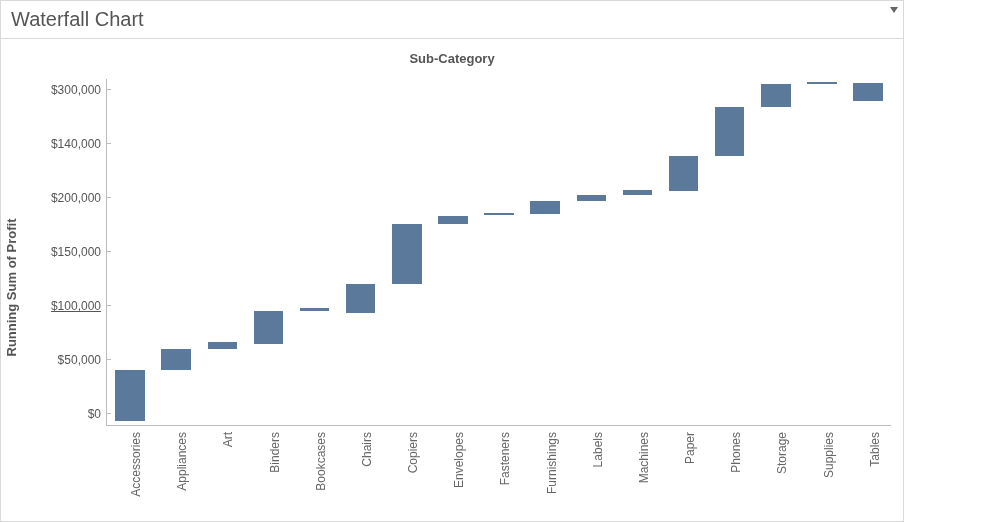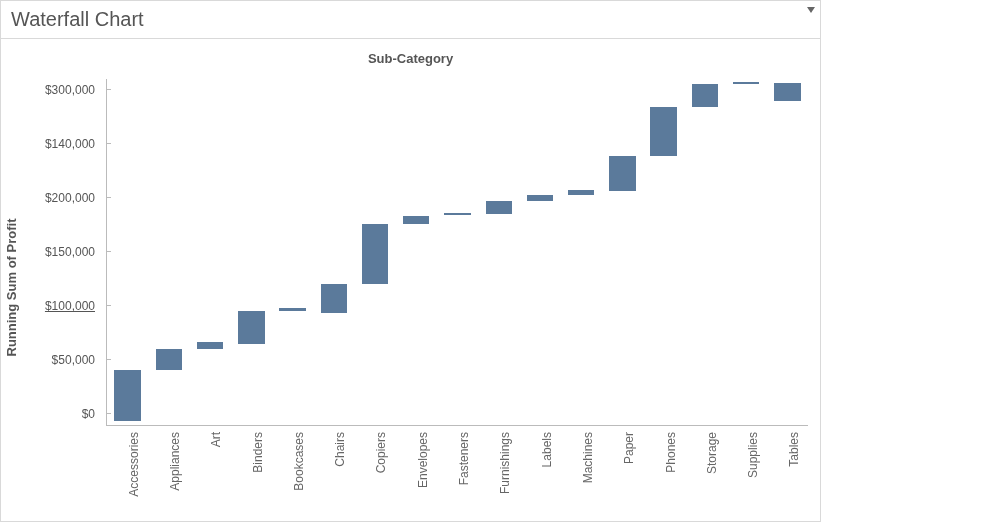--- a/index.html
+++ b/index.html
@@ -4,21 +4,21 @@
 <style>
   html, body {
     margin: 0;
     padding: 0;
     font-family: Arial, Helvetica, sans-serif;
     background: #fff;
     color: #333;
   }
   .frame {
     box-sizing: border-box;
-    width: 821px;
+    width: 904px;
     height: 522px;
     border: 1px solid #d9d9d9;
     position: relative;
     background: #fff;
   }
   .titlebar {
     box-sizing: border-box;
     border-bottom: 1px solid #d9d9d9;
     height: 38px;
     display: flex;
@@ -77,21 +77,21 @@
     bottom: 95px;
     border-left: 1px solid #bbb;
     border-bottom: 1px solid #bbb;
   }
   .ytick {
     position: absolute;
     right: 100%;
     transform: translateY(50%);
     font-size: 12px;
     color: #555;
-    padding-right: 12px;
+    padding-right: 6px;
     white-space: nowrap;
   }
   .ytick::after {
     content: "";
     position: absolute;
     right: -4px;
     bottom: 50%;
     width: 4px;
     height: 1px;
     background: #bbb;

